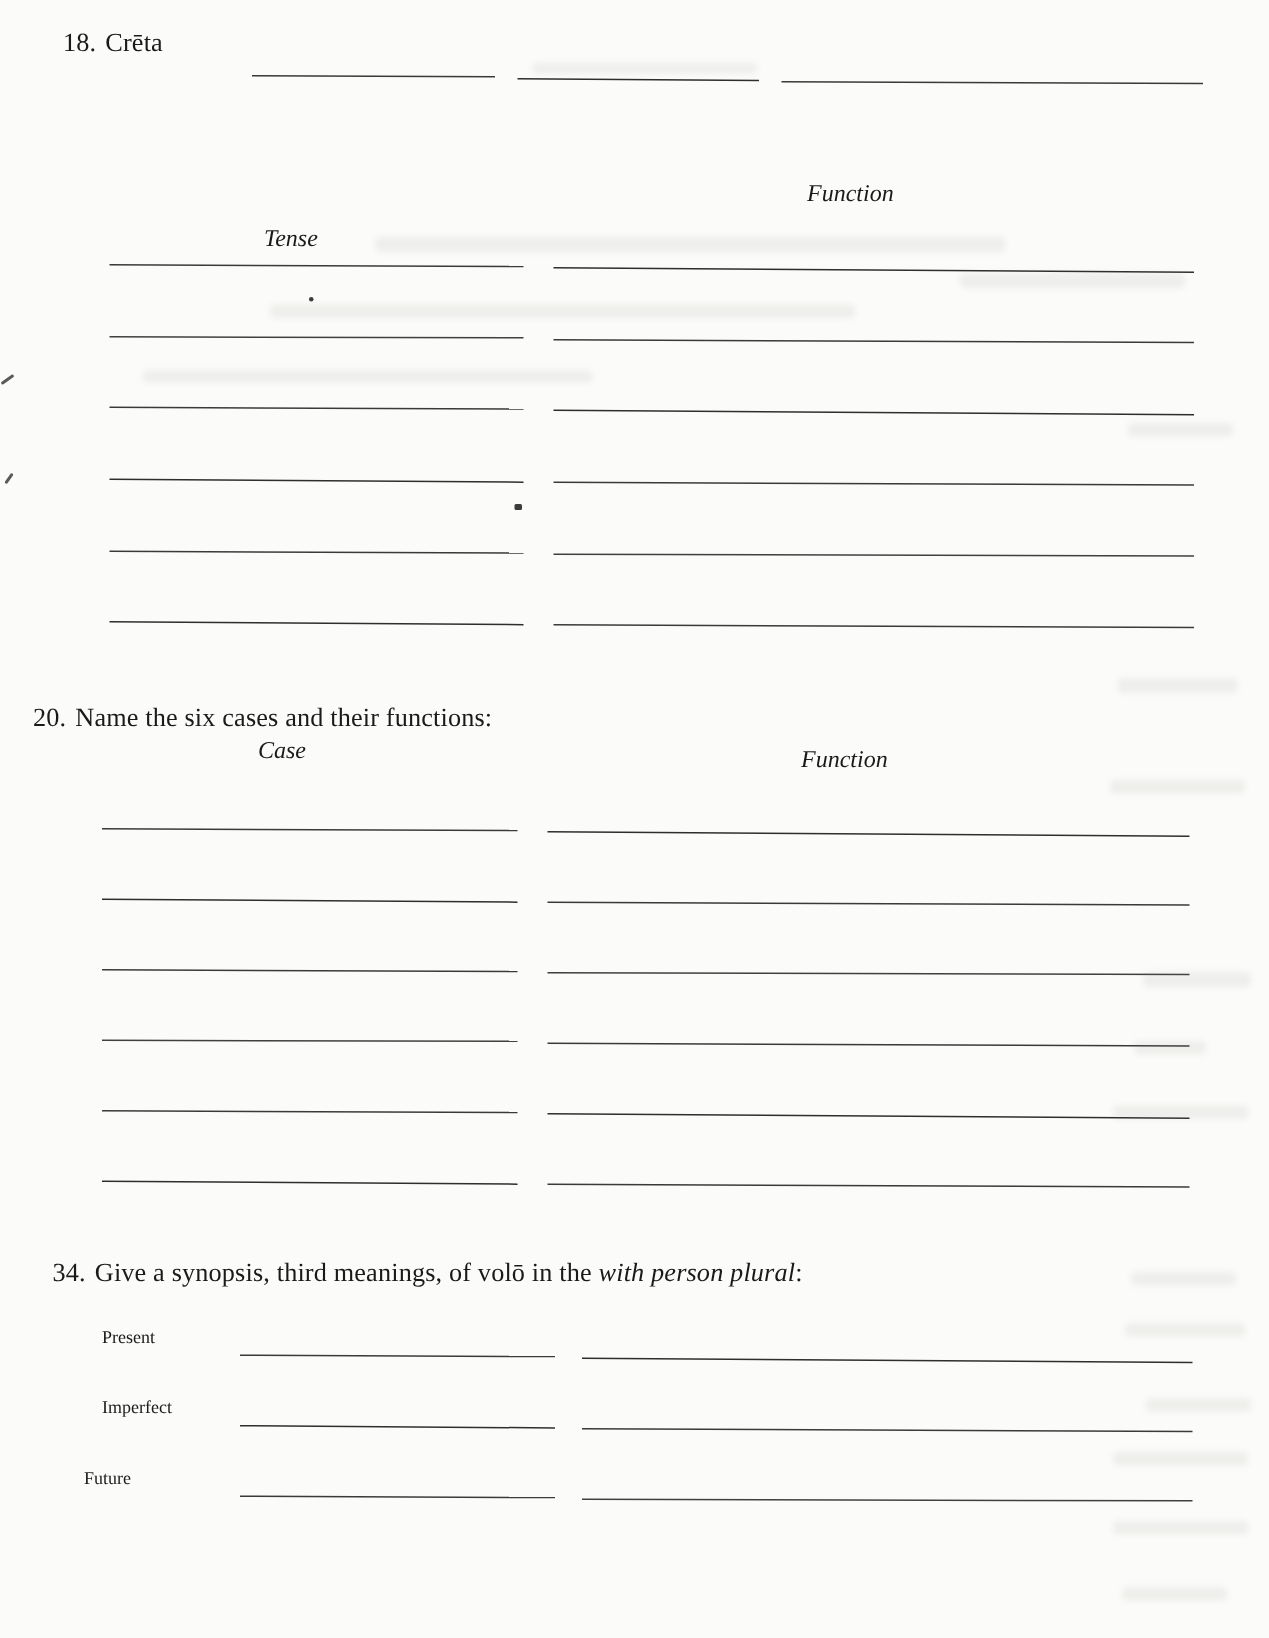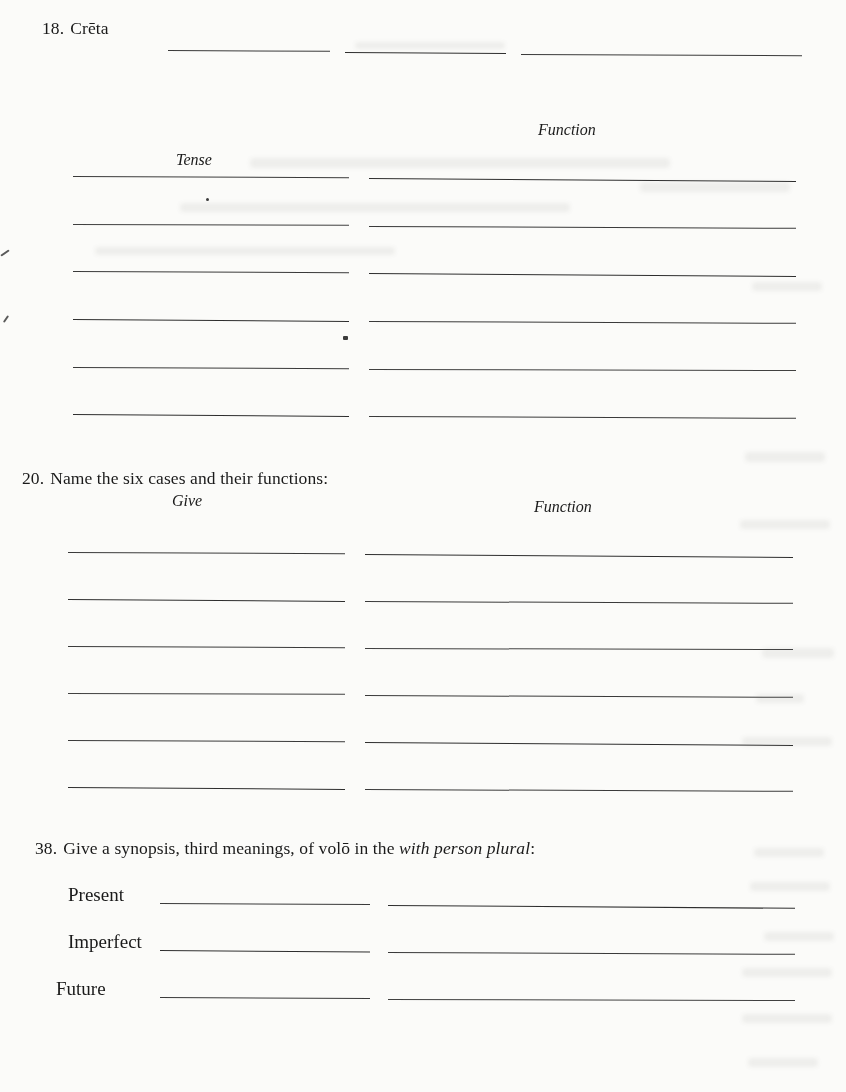--- a/index.html
+++ b/index.html
@@ -10,21 +10,21 @@
     margin: 0 auto;
     background: #fbfbf9;
     overflow: hidden;
     font-family: "Liberation Serif", "DejaVu Serif", serif;
     color: #1a1a1a;
   }
   .abs { position: absolute; }
   .prompt { font-size: 17.5px; letter-spacing: 0.1px; white-space: nowrap; }
   .prompt .qnum { margin-right: 6px; }
   .col-header { font-style: italic; font-size: 16px; white-space: nowrap; }
-  .row-label { font-size: 19px; white-space: nowrap; }
+  .row-label { font-size: 12px; white-space: nowrap; }
   .blank {
     position: absolute;
     height: 0;
     border-bottom: 1.7px solid #343434;
     transform-origin: left center;
   }
   .blank.t1 { transform: rotate(0.25deg); border-bottom-color: #3a3a3a; }
   .blank.t2 { transform: rotate(0.4deg);  border-bottom-color: #2e2e2e; }
   .blank.t3 { transform: rotate(0.15deg); border-bottom-color: #404040; }
   .bold { font-weight: normal; }
@@ -73,38 +73,38 @@
   <div class="blank t2" style="left:73px;  top:319px; width:276px;"></div>
   <div class="blank t1" style="left:369px; top:321px; width:427px;"></div>
   <div class="blank t1" style="left:73px;  top:367px; width:276px;"></div>
   <div class="blank t3" style="left:369px; top:369px; width:427px;"></div>
   <div class="blank t2" style="left:73px;  top:414px; width:276px;"></div>
   <div class="blank t1" style="left:369px; top:416px; width:427px;"></div>
 
   <div class="abs prompt" style="left:22px; top:468px;">
     <span class="qnum">20.</span><span>Name the six cases and their functions:</span>
   </div>
-  <div class="abs col-header" style="left:172px; top:492px;">Give</div>
+  <div class="abs col-header" style="left:172px; top:492px;">Case</div>
   <div class="abs col-header" style="left:534px; top:498px;">Function</div>
 
   <div class="blank t1" style="left:68px;  top:552px; width:277px;"></div>
   <div class="blank t2" style="left:365px; top:554px; width:428px;"></div>
   <div class="blank t2" style="left:68px;  top:599px; width:277px;"></div>
   <div class="blank t1" style="left:365px; top:601px; width:428px;"></div>
   <div class="blank t1" style="left:68px;  top:646px; width:277px;"></div>
   <div class="blank t3" style="left:365px; top:648px; width:428px;"></div>
   <div class="blank t3" style="left:68px;  top:693px; width:277px;"></div>
   <div class="blank t1" style="left:365px; top:695px; width:428px;"></div>
   <div class="blank t1" style="left:68px;  top:740px; width:277px;"></div>
   <div class="blank t2" style="left:365px; top:742px; width:428px;"></div>
   <div class="blank t2" style="left:68px;  top:787px; width:277px;"></div>
   <div class="blank t1" style="left:365px; top:789px; width:428px;"></div>
 
   <div class="abs prompt" style="left:35px; top:838px;">
-    <span class="qnum">38.</span><span>Give a synopsis, third meanings, of </span><span class="bold">volō</span><span> in the </span><span class="ital">with person plural</span><span>:</span>
+    <span class="qnum">34.</span><span>Give a synopsis, third meanings, of </span><span class="bold">volō</span><span> in the </span><span class="ital">with person plural</span><span>:</span>
   </div>
 
   <div class="abs row-label" style="left:68px; top:884px;">Present</div>
   <div class="blank t1" style="left:160px; top:903px; width:210px;"></div>
   <div class="blank t2" style="left:388px; top:905px; width:407px;"></div>
 
   <div class="abs row-label" style="left:68px; top:931px;">Imperfect</div>
   <div class="blank t2" style="left:160px; top:950px; width:210px;"></div>
   <div class="blank t1" style="left:388px; top:952px; width:407px;"></div>
 

